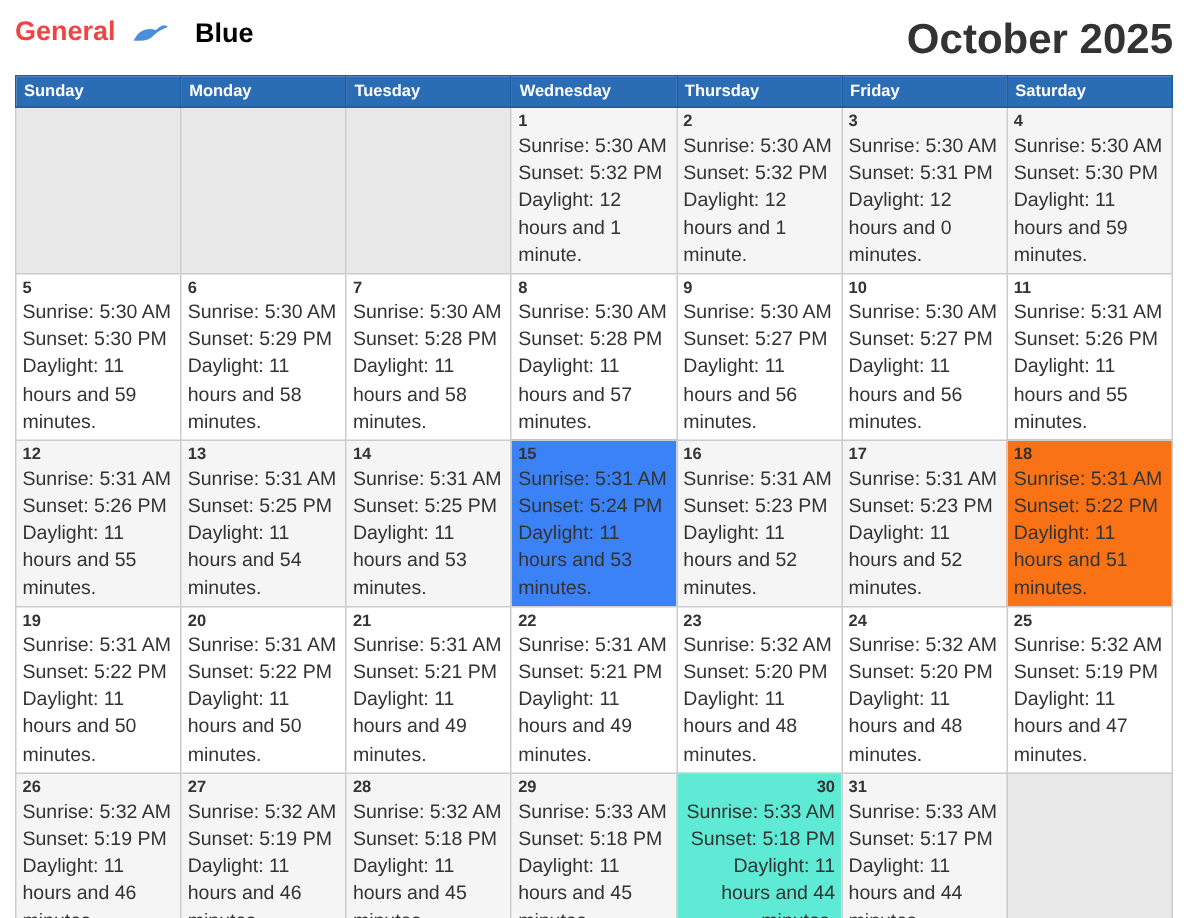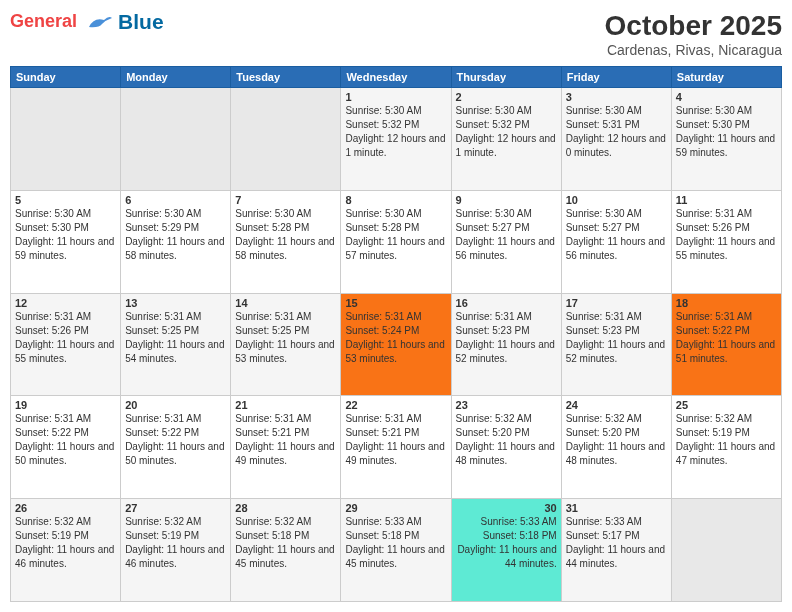--- a/index.html
+++ b/index.html
@@ -73,21 +73,21 @@
     .calendar tr:nth-child(even) td {
       background: #fff;
     }
     .day-num {
       font-size: 11px;
       font-weight: bold;
       display: block;
       margin-bottom: 1px;
     }
     .cell-text {
-      font-size: 10px;
+      font-size: 13px;
       line-height: 1.4;
       color: #333;
     }
     .empty-cell {
       background: #e8e8e8 !important;
     }
   </style>
 </head>
 <body>
 
@@ -95,27 +95,26 @@
   <div class="header">
     <div class="logo">
       <div>
         <div style="display:flex;align-items:center;">
           <div style="font-size:18px;font-weight:bold;line-height:1.1;">
             <span style="color:#ef4444;">General</span>
             <svg class="logo-icon" viewBox="0 0 30 20" style="display:inline-block;vertical-align:middle;margin-left:2px;">
               <path d="M5 15 Q10 5 20 8 Q25 3 28 6 Q22 8 18 12 Q15 16 5 15Z" fill="#4a90d9"></path>
             </svg>
           </div>
-          <div style="font-size:21px;font-weight:bold;color:#0369a1;margin-left:4px;">Blue</div>
+          <div style="font-size:18px;font-weight:bold;color:#000000;margin-left:16px;">Blue</div>
         </div>
       </div>
     </div>
     <div class="title-block">
       <div class="month-title">October 2025</div>
-      <div class="subtitle">Cardenas, Rivas, Nicaragua</div>
     </div>
   </div>
 
   <table class="calendar">
     <thead>
       <tr>
         <th>Sunday</th>
         <th>Monday</th>
         <th>Tuesday</th>
         <th>Wednesday</th>
@@ -210,21 +209,21 @@
           <div class="cell-text">
             Sunrise: 5:31 AM<br>Sunset: 5:25 PM<br>Daylight: 11 hours and 54 minutes.
           </div>
           </td>
           <td style="background: rgb(245, 245, 245);">
             <span class="day-num">14</span>
           <div class="cell-text">
             Sunrise: 5:31 AM<br>Sunset: 5:25 PM<br>Daylight: 11 hours and 53 minutes.
           </div>
           </td>
-          <td style="background: #f97316;">
+          <td style="background: #3b82f6;">
             <span class="day-num">15</span>
           <div class="cell-text">
             Sunrise: 5:31 AM<br>Sunset: 5:24 PM<br>Daylight: 11 hours and 53 minutes.
           </div>
           </td>
           <td style="background: rgb(245, 245, 245);">
             <span class="day-num">16</span>
           <div class="cell-text">
             Sunrise: 5:31 AM<br>Sunset: 5:23 PM<br>Daylight: 11 hours and 52 minutes.
           </div>

